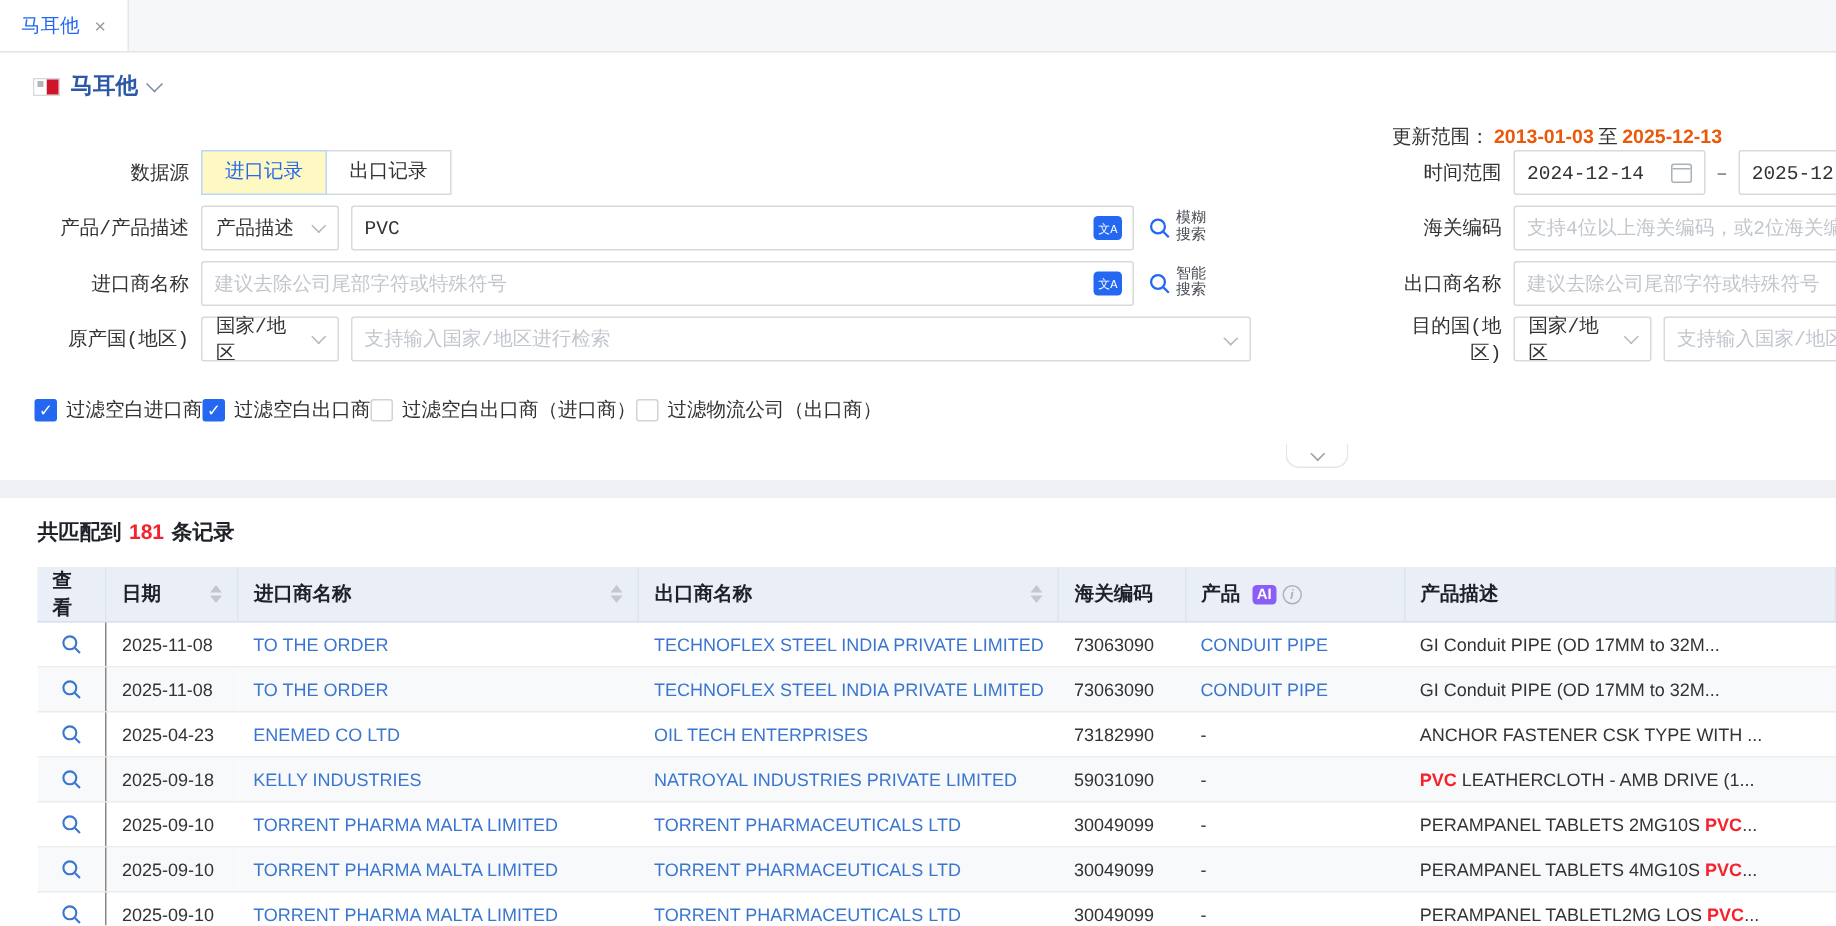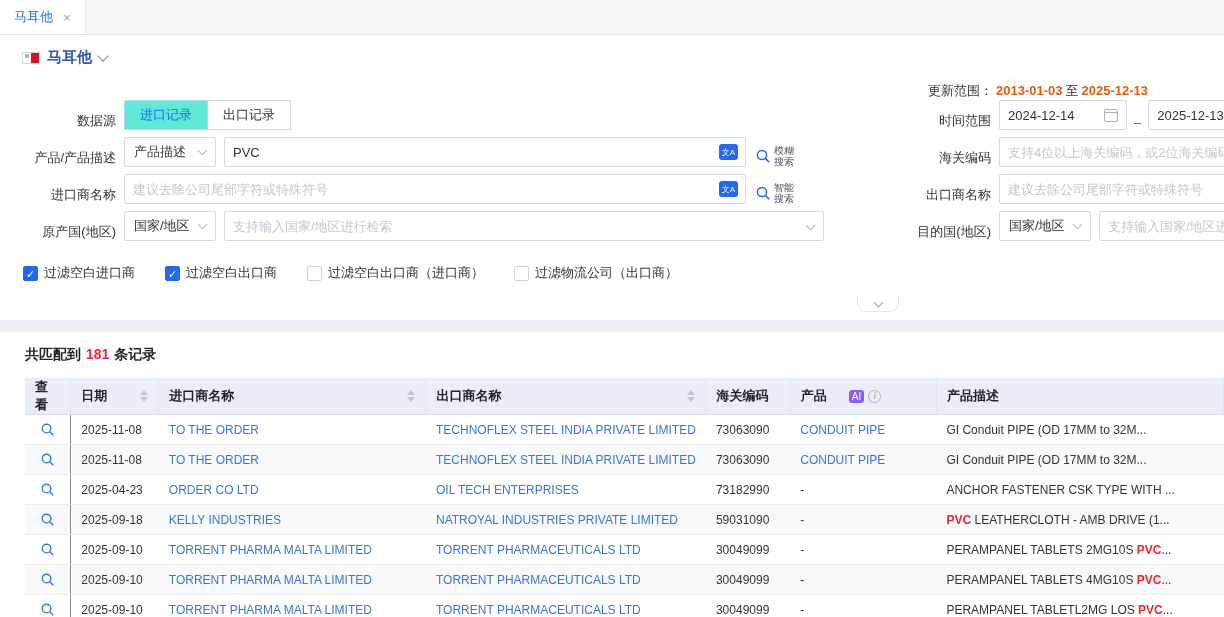--- a/index.html
+++ b/index.html
@@ -17,47 +17,47 @@
   .flag .fw{flex:1;background:#fff;position:relative;}
   .flag .fw::after{content:"";position:absolute;left:2px;top:1px;width:4px;height:4px;background:#b5b5b5;}
   .flag .fr{flex:1;background:#cf142b;}
   .page-title{font-size:15px;font-weight:bold;color:#2b58a8;}
   .chev-down{width:7px;height:7px;border-right:1.5px solid #7a8aa8;border-bottom:1.5px solid #7a8aa8;transform:rotate(45deg);margin-top:-3px;}
 
   
   .filter-panel{position:relative;padding-top:24px;}
   .update-line{position:absolute;top:6px;left:928px;white-space:nowrap;color:#333;}
   .update-line .orange{color:#e8590c;font-weight:bold;margin:0 3px;}
-  .frow{display:flex;align-items:flex-end;margin:0 0 7px 6px;height:30px;}
+  .frow{display:flex;align-items:center;margin:0 0 7px 16px;height:30px;font-family:Liberation Mono, monospace;}
   .flabel{width:110px;text-align:right;margin-right:8px;color:#333;flex:0 0 auto;}
   .f-right{position:absolute;left:905px;top:24px;width:420px;}
   .f-right .flabel{width:80px;}
 
   .seg{display:flex;}
   .seg-btn{height:30px;line-height:28px;padding:0 15px;border:1px solid #d9d9d9;background:#fff;box-sizing:border-box;cursor:pointer;}
-  .seg-btn.on{background:#5eead4;color:#2468f2;border-color:#b9d6fa;}
+  .seg-btn.on{background:#fef9c3;color:#2468f2;border-color:#b9d6fa;}
   .seg-btn.off{border-left:none;}
 
   .select{height:30px;box-sizing:border-box;border:1px solid #d9d9d9;border-radius:2px;background:#fff;display:flex;align-items:center;justify-content:space-between;padding:0 9px;cursor:pointer;flex:0 0 auto;}
   .select .sel-chev{width:6px;height:6px;border-right:1.4px solid #b3b8c0;border-bottom:1.4px solid #b3b8c0;transform:rotate(45deg);margin-top:-3px;margin-left:6px;}
   .w92{width:92px;}
 
   .input-wrap{position:relative;display:flex;align-items:center;}
   .txt-input{height:30px;box-sizing:border-box;border:1px solid #d9d9d9;border-radius:2px;padding:0 8px;font-size:13px;color:#333;font-family:inherit;outline:none;}
   .txt-input::placeholder{color:#c2c7ce;}
   .translate-badge{position:absolute;right:28px;top:7px;width:19px;height:16px;background:#2468f2;color:#fff;border-radius:3px;font-size:8px;display:flex;align-items:center;justify-content:center;letter-spacing:0;}
   .in-chev{position:absolute;right:10px;width:6px;height:6px;border-right:1.4px solid #b3b8c0;border-bottom:1.4px solid #b3b8c0;transform:rotate(45deg);margin-top:-2px;}
   .cal-icon{position:absolute;right:9px;width:12px;height:11px;border:1px solid #aab0b8;border-radius:2px;}
   .cal-icon::before{content:"";position:absolute;left:0;right:0;top:2px;height:1px;background:#aab0b8;}
   .dash{margin:0 7px;color:#666;}
 
   .search-tool{display:flex;align-items:center;margin-left:9px;gap:3px;cursor:pointer;}
   .search-tool .txt{font-size:10px;line-height:11px;color:#4a4f57;}
 
-  .cbrow{display:flex;align-items:center;gap:30px;padding:16px 0 14px 23px;}
+  .cbrow{display:flex;align-items:center;padding:16px 0 14px 23px;}
   .cb{display:flex;align-items:center;gap:6px;cursor:pointer;}
   .box{width:15px;height:15px;box-sizing:border-box;border:1px solid #d0d3d8;border-radius:2px;background:#fff;position:relative;}
   .box.checked{background:#2468f2;border-color:#2468f2;}
   .box.checked::after{content:"✓";position:absolute;left:2px;top:0px;color:#fff;font-size:11px;line-height:14px;}
 
   .collapse-strip{height:24px;position:relative;}
   .collapse-btn{position:absolute;left:857px;top:0;width:40px;height:15px;border:1px solid #e4e6e8;border-top:none;border-radius:0 0 9px 9px;display:flex;align-items:center;justify-content:center;cursor:pointer;background:#fff;}
   .collapse-btn .chev-down{border-color:#9aa0a8;width:6px;height:6px;margin-top:-2px;}
 
   .band{height:12px;background:#eef0f3;}
@@ -69,21 +69,21 @@
 
   table.grid{border-collapse:collapse;margin:14px 0 0 25px;table-layout:fixed;}
   .grid col.c1{width:50px;}.grid col.c2{width:90px;}.grid col.c3{width:282px;}
   .grid col.c4{width:280px;}.grid col.c5{width:88px;}.grid col.c6{width:160px;}.grid col.c7{width:300px;}
   .grid th{background:#e9eef7;height:36px;padding:0 10px;text-align:left;font-size:13px;color:#1d2129;border-right:1px solid #dfe5f0;border-bottom:1px solid #d8e0ec;box-sizing:border-box;}
   .grid th .th-inner{display:flex;align-items:center;width:100%;}
   .grid th.center .th-inner{justify-content:center;}
   .sorts{margin-left:auto;display:inline-flex;flex-direction:column;gap:2px;padding-left:8px;}
   .cu{width:0;height:0;border-left:4px solid transparent;border-right:4px solid transparent;border-bottom:5px solid #c2c7d0;}
   .cd{width:0;height:0;border-left:4px solid transparent;border-right:4px solid transparent;border-top:5px solid #c2c7d0;}
-  .ai-badge{background:#8b5cf6;color:#fff;font-size:10px;font-weight:normal;border-radius:3px;padding:1px 3px;margin-left:22px;}
+  .ai-badge{background:#8b5cf6;color:#fff;font-size:10px;font-weight:bold;border-radius:3px;padding:1px 3px;margin-left:8px;}
   .info-icon{width:13px;height:13px;box-sizing:border-box;border:1px solid #aeb3bb;border-radius:50%;color:#aeb3bb;font-size:9px;line-height:11px;text-align:center;margin-left:4px;font-style:italic;}
 
   .grid td{height:30px;padding:0 10px;border-bottom:1px solid #ececec;font-size:12px;color:#333;white-space:nowrap;overflow:hidden;box-sizing:border-box;}
   .grid tbody tr:nth-child(even){background:#f8f9fb;}
   .grid td.c-view{text-align:center;border-right:1px solid #888;padding:0;}
   .grid a.cell-link{color:#3a76cf;text-decoration:none;cursor:pointer;}
   .prod-link{color:#3a76cf;cursor:pointer;}
   .hl{color:#f5222d;font-weight:bold;}
   .viewicon{display:inline-flex;vertical-align:middle;cursor:pointer;}
 </style>
@@ -332,21 +332,21 @@
           <td><span>GI Conduit PIPE (OD 17MM to 32M...</span><span class="hl"></span><span></span></td>
         </tr>
         <tr>
           <td class="c-view"><span class="viewicon">
                 <svg width="15" height="15" viewBox="0 0 16 16">
                   <circle cx="7" cy="7" r="4.6" fill="none" stroke="#3a76cf" stroke-width="1.5"></circle>
                   <line x1="10.6" y1="10.6" x2="14.2" y2="14.2" stroke="#3a76cf" stroke-width="1.5"></line>
                 </svg>
               </span></td>
           <td>2025-04-23</td>
-          <td><a class="cell-link">ORDER CO LTD</a></td>
+          <td><a class="cell-link">ENEMED CO LTD</a></td>
           <td><a class="cell-link">OIL TECH ENTERPRISES</a></td>
           <td>73182990</td>
           <td><span>-</span></td>
           <td><span>ANCHOR FASTENER CSK TYPE WITH ...</span><span class="hl"></span><span></span></td>
         </tr>
         <tr>
           <td class="c-view"><span class="viewicon">
                 <svg width="15" height="15" viewBox="0 0 16 16">
                   <circle cx="7" cy="7" r="4.6" fill="none" stroke="#3a76cf" stroke-width="1.5"></circle>
                   <line x1="10.6" y1="10.6" x2="14.2" y2="14.2" stroke="#3a76cf" stroke-width="1.5"></line>

